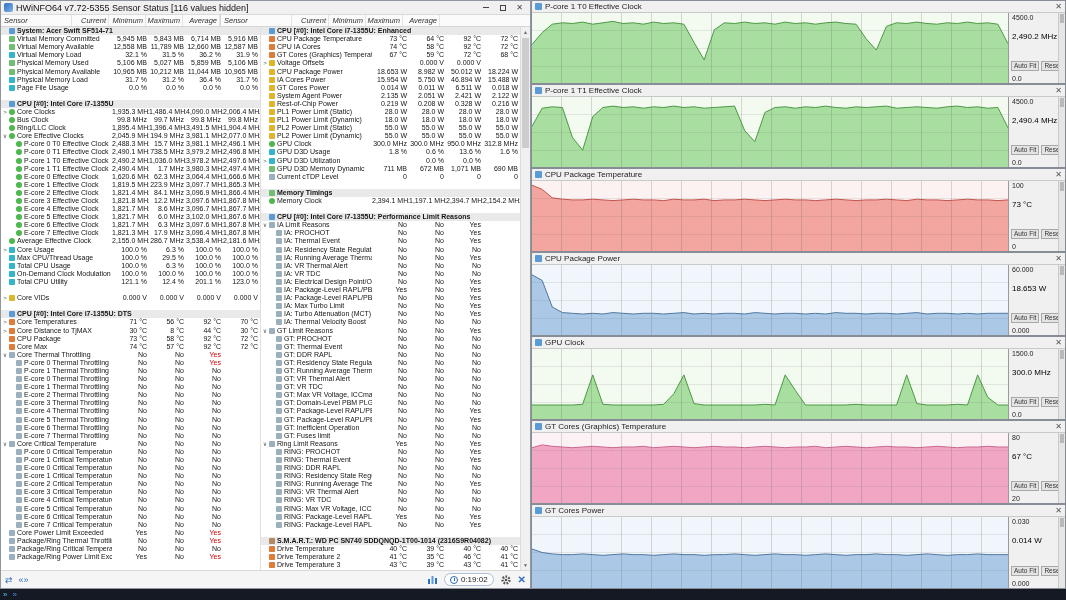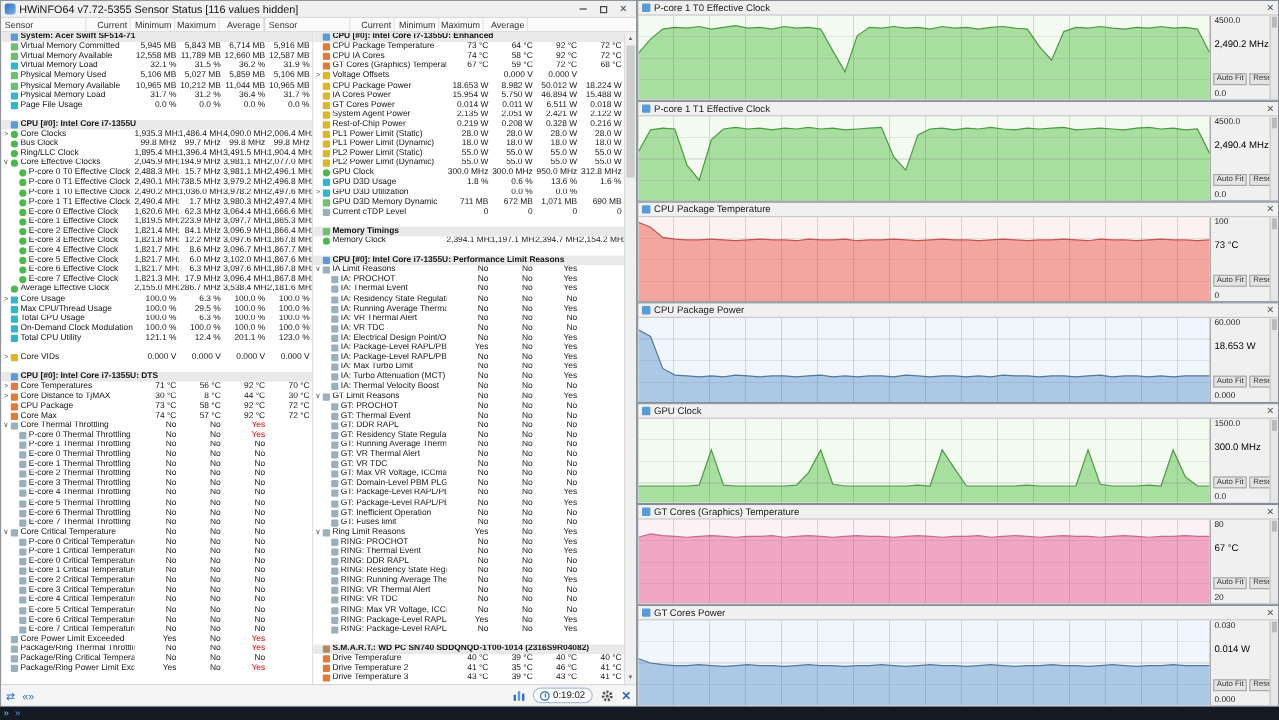--- a/index.html
+++ b/index.html
@@ -15,21 +15,21 @@
   .app-ico{width:9px;height:9px;background:linear-gradient(135deg,#2f6fc1,#7fb2e8);
     border-radius:2px;margin:0 3px 0 1px;flex:none;}
   .title-text{flex:1;overflow:hidden;white-space:nowrap;}
   .tb-btn{width:17px;height:12px;display:flex;align-items:center;justify-content:center;
     font-size:8px;color:#444;}
   .tb-btn .mini{width:6px;border-bottom:1px solid #444;display:inline-block;}
   .tb-btn .maxi{width:6px;height:6px;border:1px solid #444;display:inline-block;}
 
   .chead{height:12px;display:flex;border-bottom:1px solid #d5d5d5;background:#fbfbfb;
     font-size:7.5px;color:#333;flex:none;}
-  .phead{width:219px;display:flex;align-items:flex-end;}
+  .phead{width:219px;display:flex;align-items:flex-end;font-style:italic;}
   .phead .hc{border-right:1px solid #e3e3e3;height:100%;display:flex;align-items:center;}
   .phead .hc.sensor{flex:1;padding-left:3px;}
   .phead .hc.num{width:37px;justify-content:flex-end;padding-right:2px;}
   .hdiv{width:1px;background:#d5d5d5;}
   .hgap{flex:1;}
 
   .panels{flex:1;display:flex;overflow:hidden;}
   .panel{width:259px;overflow:hidden;}
   .pdiv{width:1px;background:#e0e0e0;}
 

